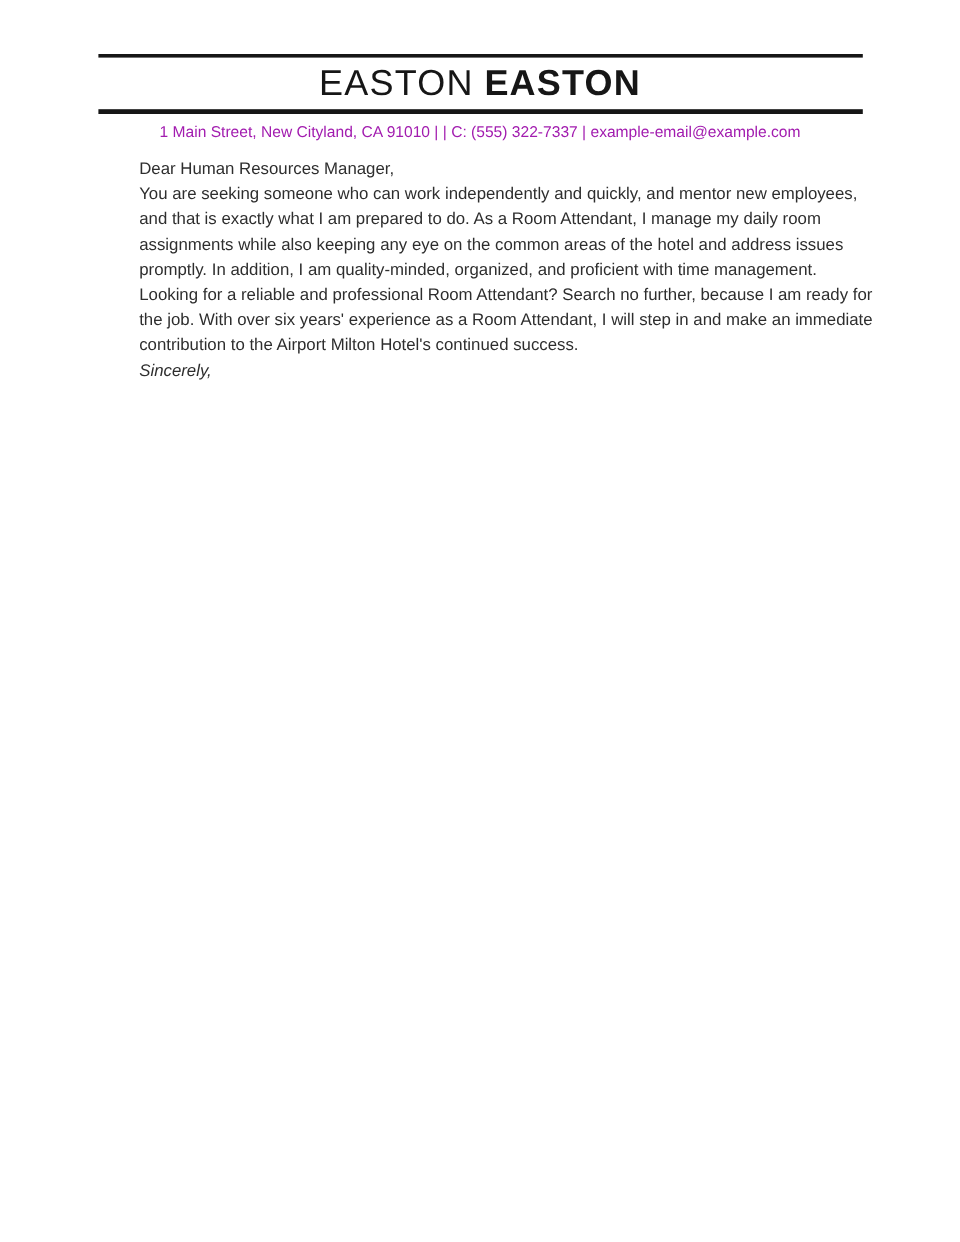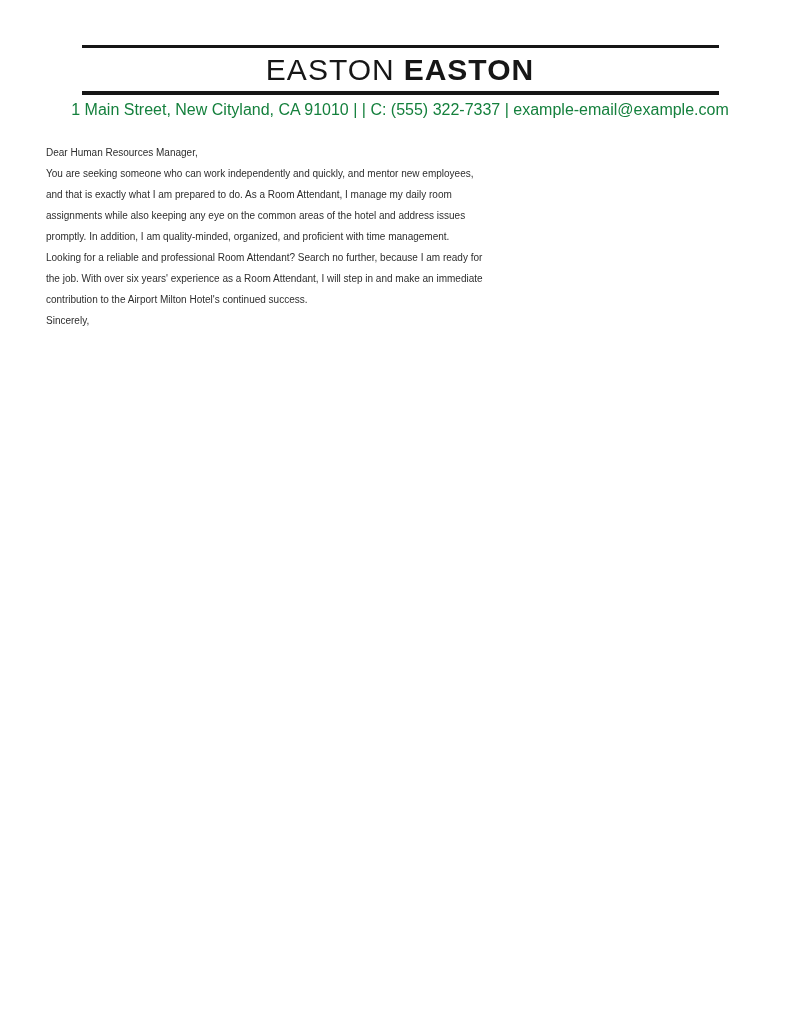--- a/index.html
+++ b/index.html
@@ -37,39 +37,39 @@
     font-size: 30px;
     font-weight: 400;
     letter-spacing: 1px;
     color: #161616;
     line-height: 1;
   }
   .name .last { font-weight: 700; }
   .contact {
     margin-top: 7px;
     text-align: center;
-    font-size: 16px;
+    font-size: 13px;
     line-height: 16px;
-    color: #15803d;
+    color: #a21caf;
   }
   
   .letter-body {
-    margin-top: 24px;
-    padding: 0 68px 0 46px;
-    font-size: 10px;
+    margin-top: 12px;
+    padding: 0 68px 0 116px;
+    font-size: 14px;
     line-height: 21px;
   }
   .letter-body p {
     margin: 0;
     white-space: pre-line;
   }
   .salutation { margin-bottom: 6px; }
   .para       { margin-bottom: 10px; }
   .para-last  { margin-bottom: 3px; }
-  .closing    { margin-bottom: 34px; }
+  .closing    { margin-bottom: 34px; font-style: italic; }
 </style>
 </head>
 <body>
 
 <div class="page">
 
   <header class="letter-header">
     <div class="rule rule-top"></div>
     <h1 class="name">
       <span class="first">EASTON</span>

